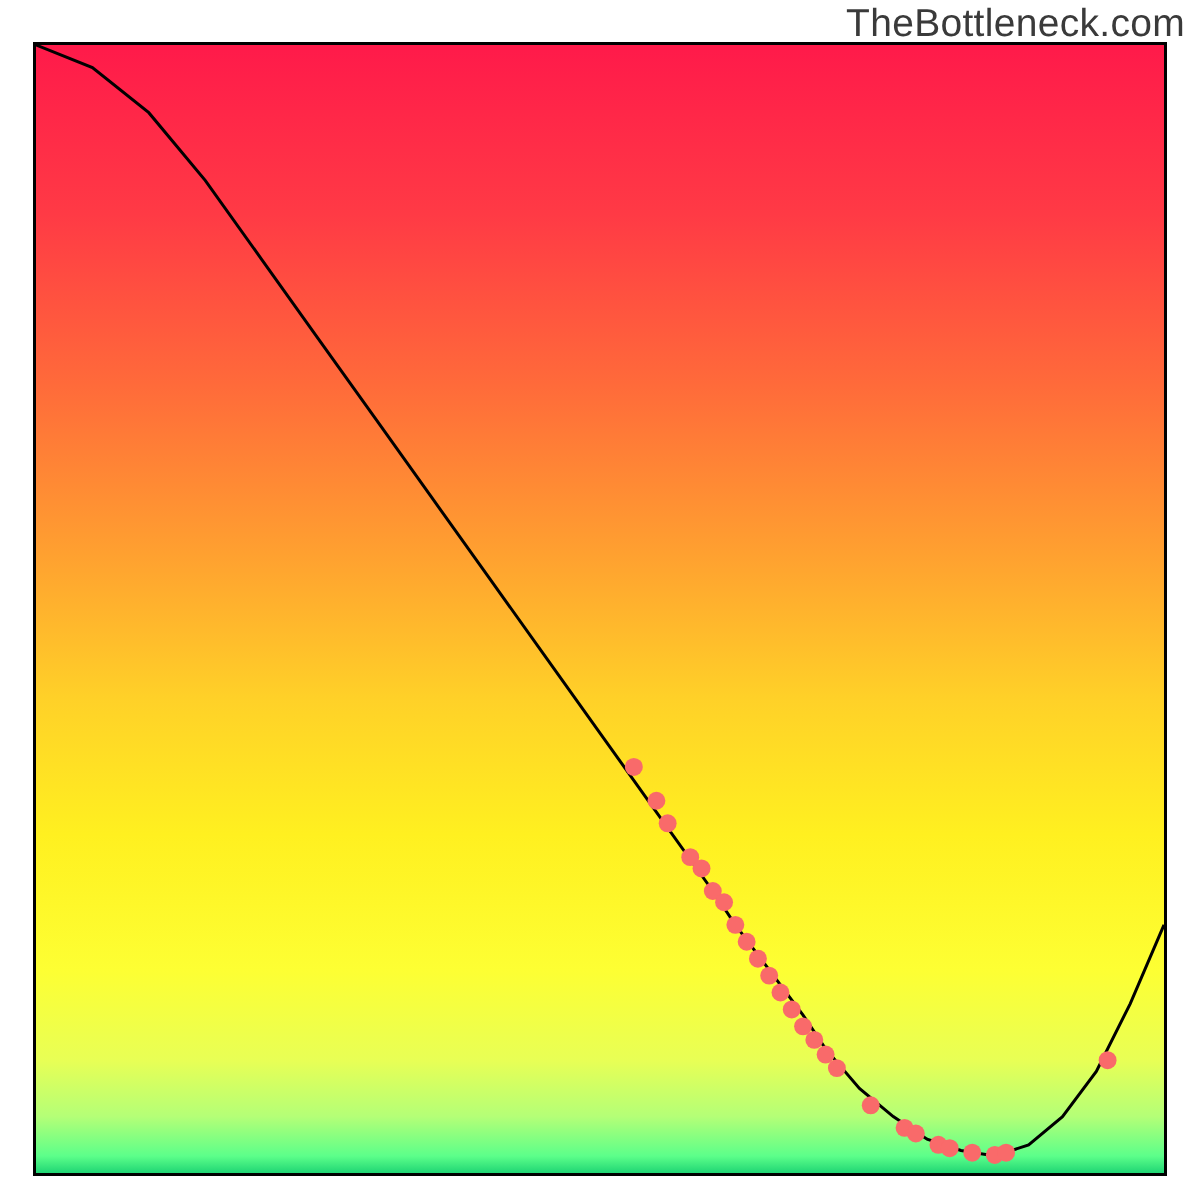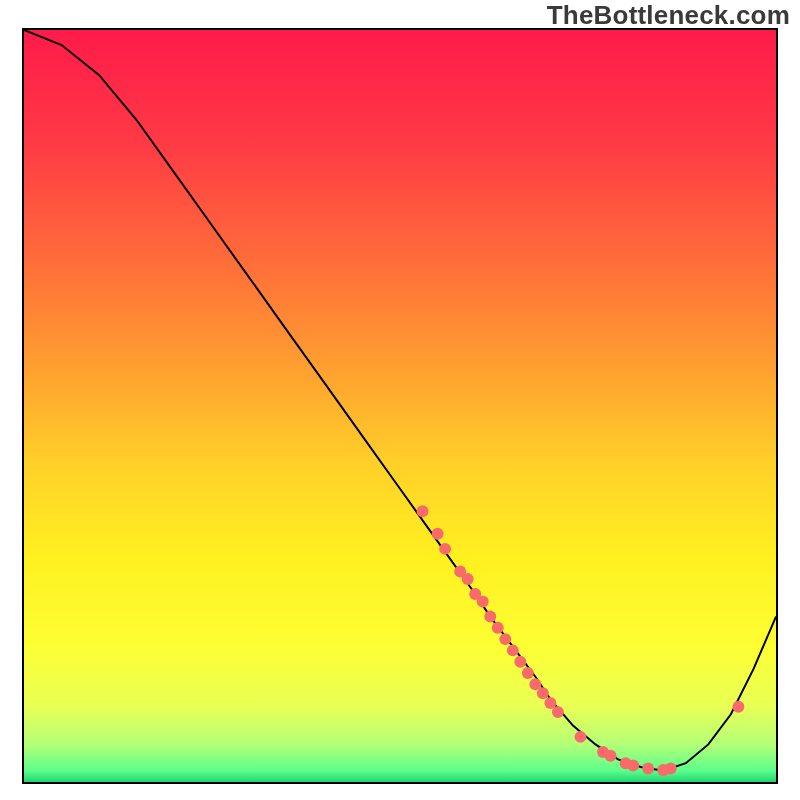--- a/index.html
+++ b/index.html
@@ -8,21 +8,21 @@
     height: 800px;
     font-family: Arial, Helvetica, sans-serif;
     position: relative;
     background: #fff;
   }
   .attribution {
     position: absolute;
     top: 0;
     right: 10px;
     font-size: 26px;
-    font-weight: 700;
+    font-weight: 400;
     color: #3a3a3a;
     letter-spacing: 0.2px;
   }
   .plot-area {
     position: absolute;
     left: 22px;
     top: 28px;
     width: 756px;
     height: 756px;
     border: 2px solid #000;

